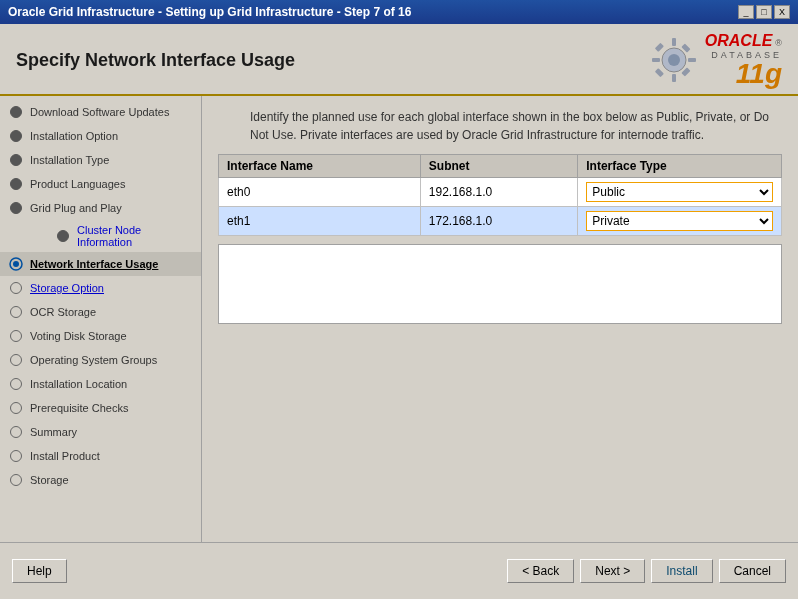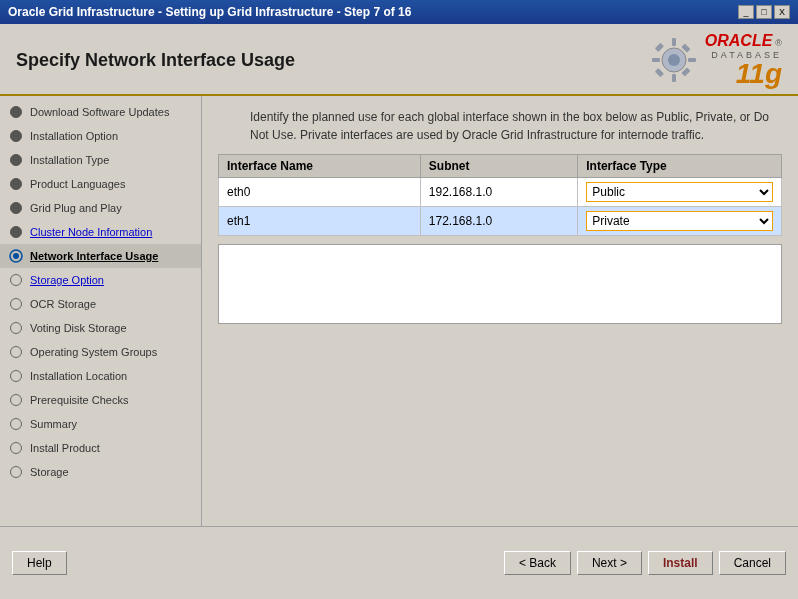--- a/index.html
+++ b/index.html
@@ -66,21 +66,21 @@
       gap: 6px;
     }
     .sidebar-item.active {
       background: #c0bdb5;
       font-weight: bold;
       color: #000;
       text-decoration: underline;
     }
     .sidebar-item.clickable-link {
       color: #0000cc;
-      text-decoration: underline;
+      margin-left: 47px;
     }
     .sidebar-item.next-active {
       color: #0000cc;
       text-decoration: underline;
     }
     .step-icon {
       width: 16px;
       height: 16px;
       flex-shrink: 0;
       display: flex;
@@ -146,43 +146,42 @@
       border: 1px solid #a0a0a0;
     }
     .notes-area {
       border: 1px solid #a0a0a0;
       background: white;
       min-height: 80px;
       margin-top: 8px;
     }
     .footer-area {
       border-top: 1px solid #a0a0a0;
-      padding: 24px 12px;
+      padding: 16px 12px;
       display: flex;
       align-items: center;
       justify-content: space-between;
       background: #d4d0c8;
     }
     .footer-right {
       display: flex;
       gap: 6px;
     }
     .btn {
       padding: 4px 14px;
       font-size: 12px;
       cursor: pointer;
       background: #d4d0c8;
       border: 1px solid #808080;
       border-top-color: #ffffff;
       border-left-color: #ffffff;
     }
     .btn:disabled {
-      color: #7f1d1d;
+      color: #0c4a6e;
       cursor: default;
-      font-weight: bold;
     }
     .header-top {
       display: flex;
       align-items: center;
       justify-content: space-between;
       padding: 8px 16px 6px 16px;
       background: #d4d0c8;
       border-bottom: 2px solid #a08000;
     }
     .logo-right {

